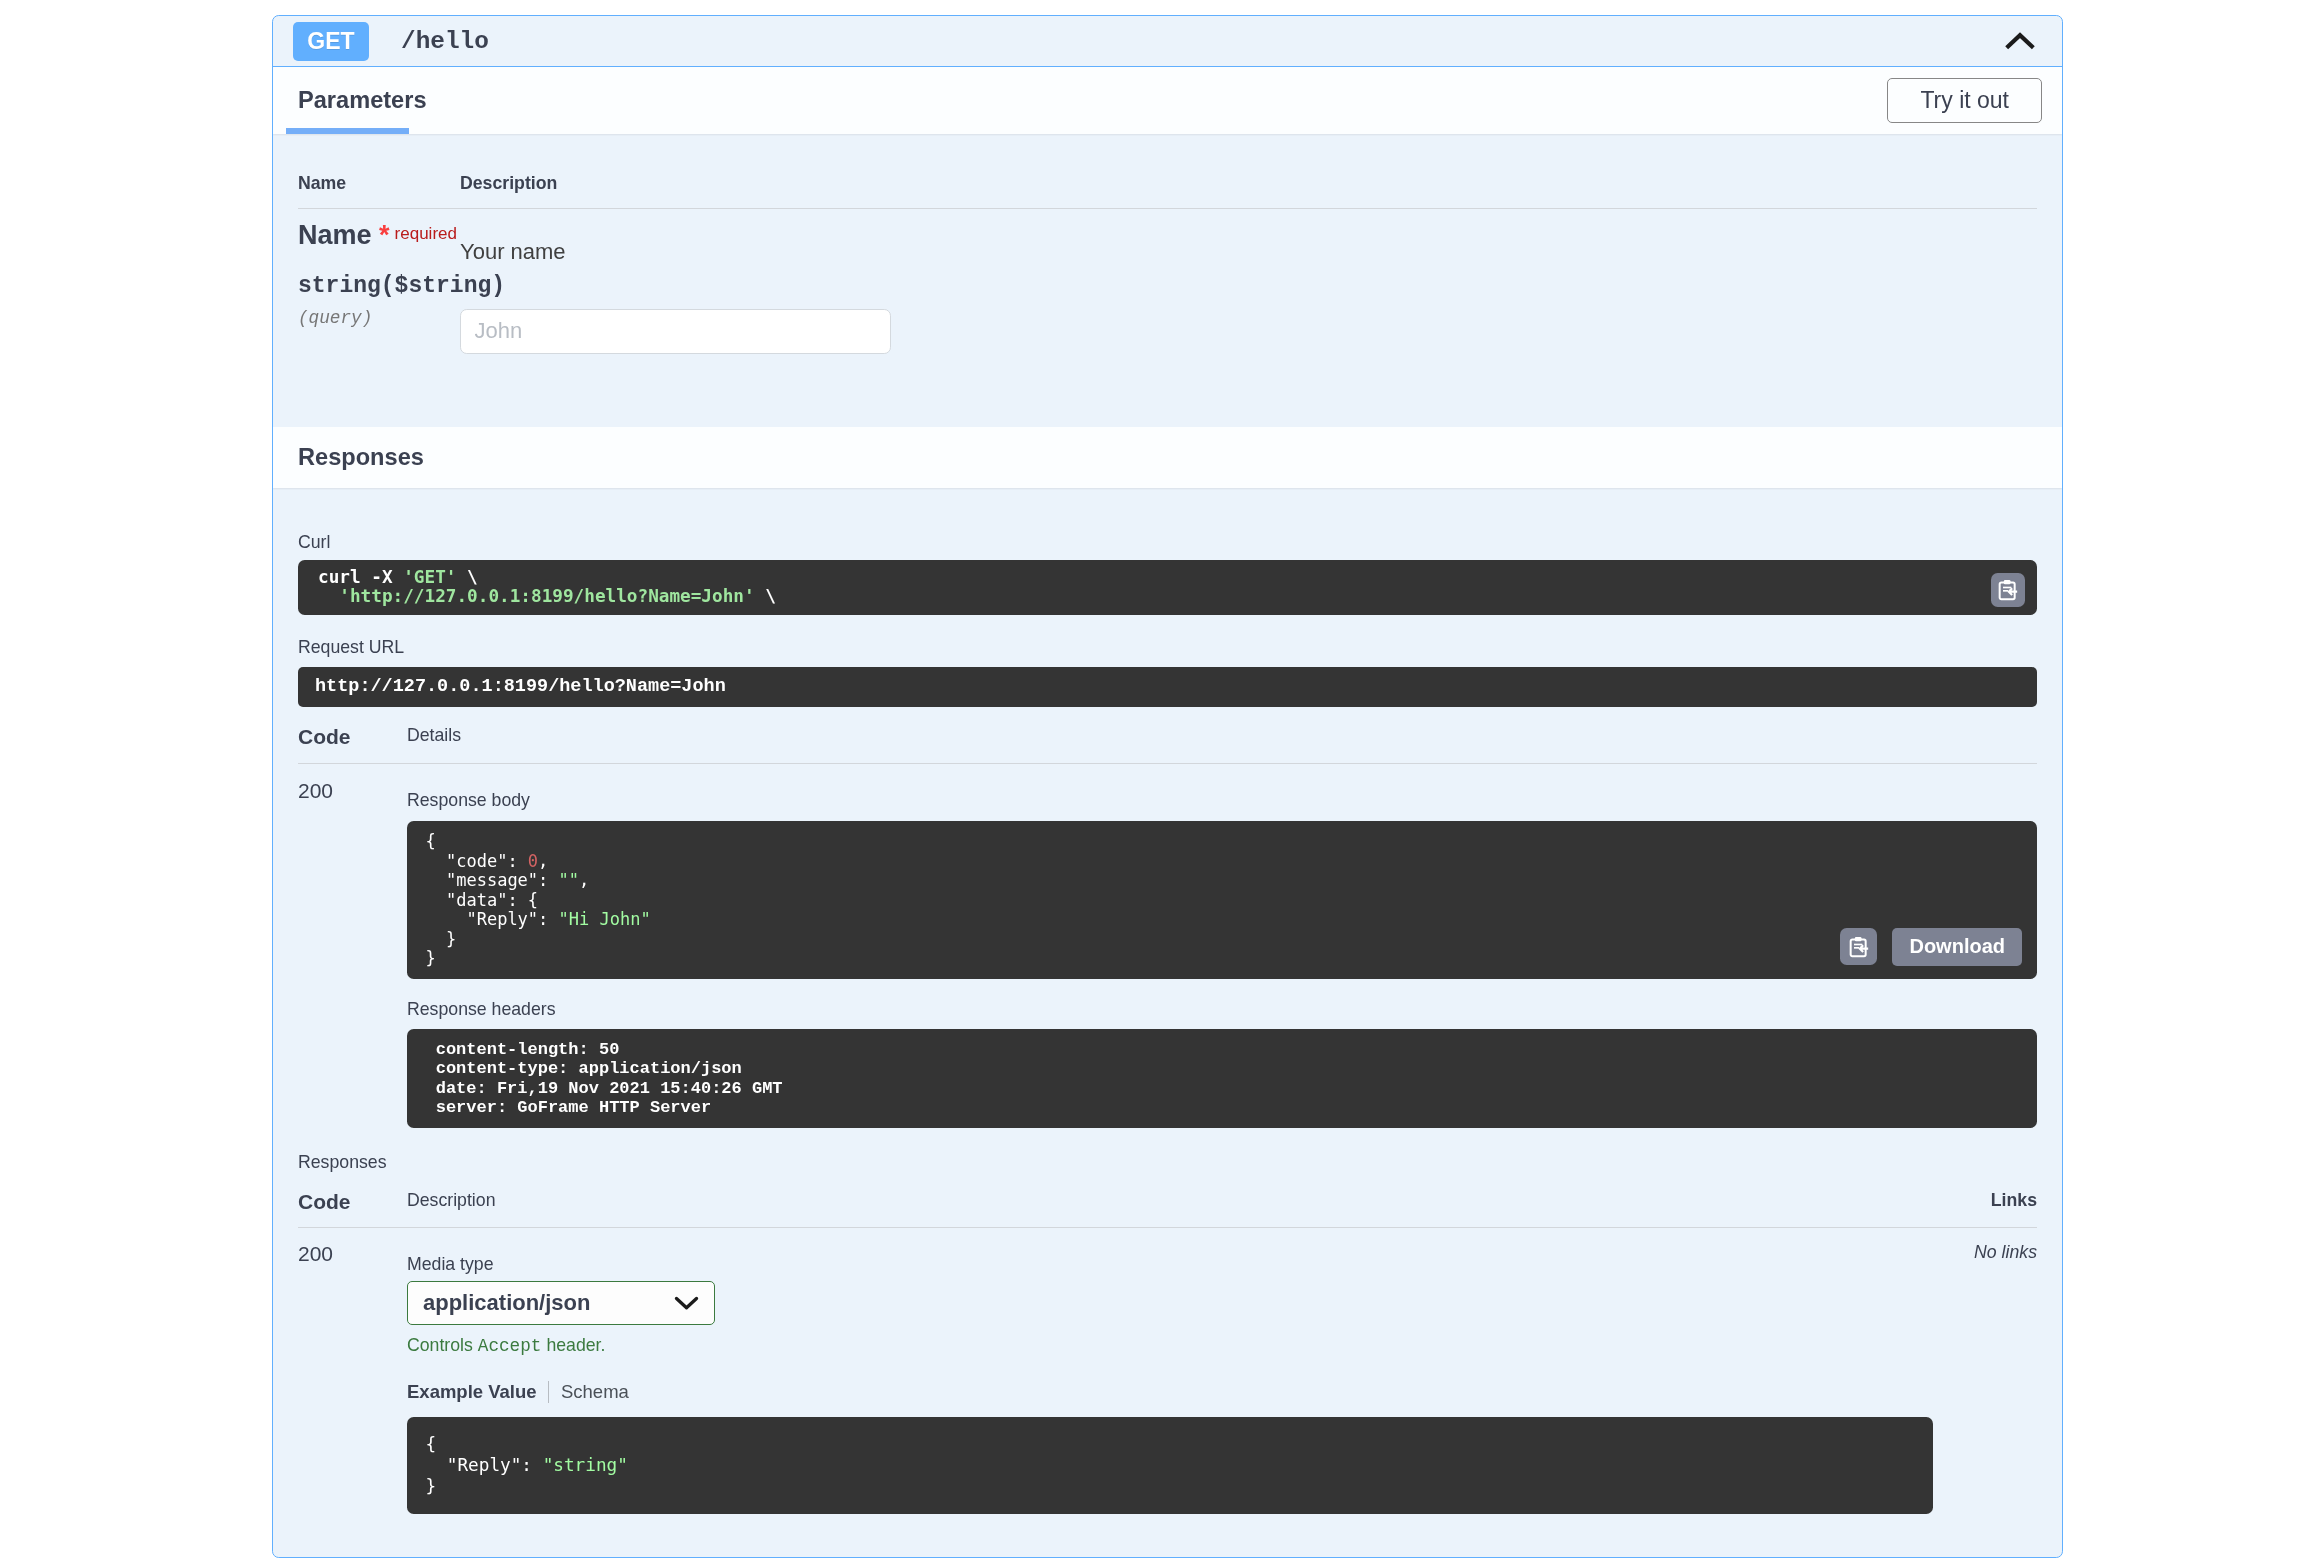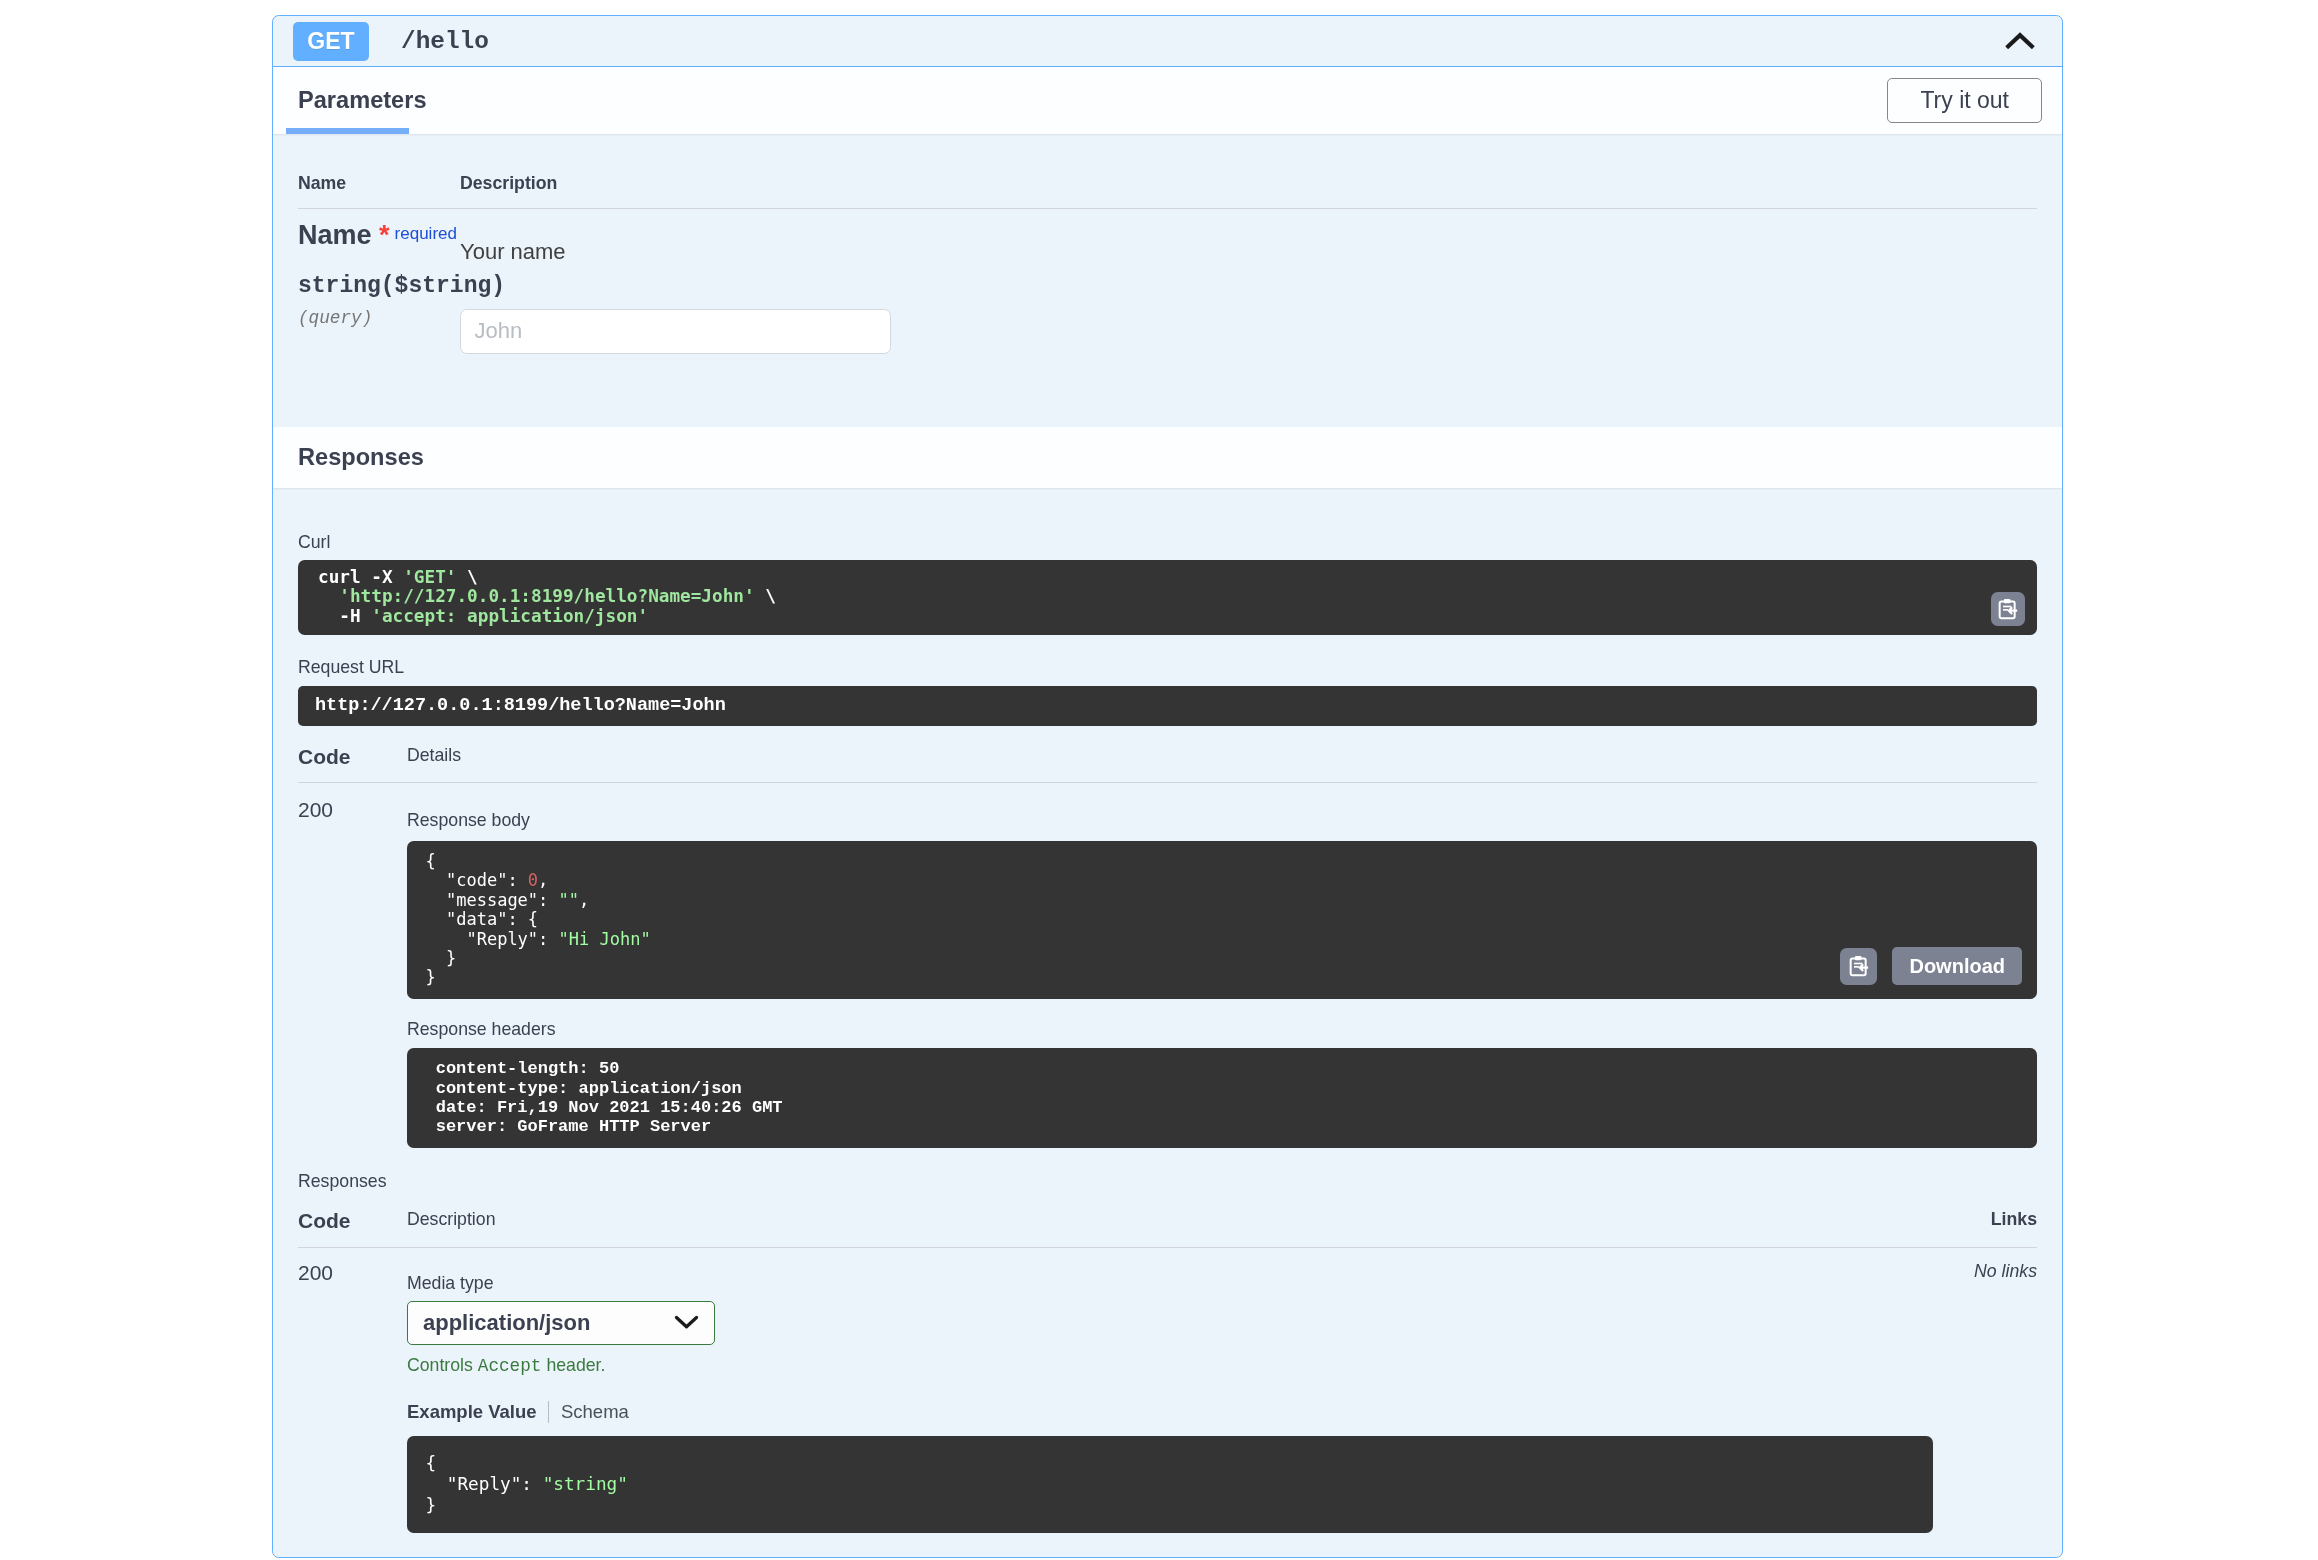--- a/index.html
+++ b/index.html
@@ -35,21 +35,21 @@
   .params-body { height:293px; padding:39px 25px 0 25px; font-size:17.7px; }
   .cols { display:flex; }
   .col-1 { width:162px; flex:none; }
   .col-1-sm { width:109px; flex:none; }
   .col-rest { flex:1; min-width:0; }
   .th { font-size:17.7px; font-weight:bold; color:#3b4151; }
   .divider { border:none; border-top:1.7px solid #d2d6db; margin-top:13.5px; }
   .param-row { margin-top:11.8px; }
   .param-name-line { font-size:27px; font-weight:bold; color:#3b4151; }
   .req-star { color:#f93e3e; }
-  .req-label { color:#1d4ed8; font-size:17px; font-weight:normal; vertical-align:5px; margin-left:5px; }
+  .req-label { color:#b91c1c; font-size:17px; font-weight:normal; vertical-align:5px; margin-left:5px; }
   .param-type { font-family:"Liberation Mono", monospace; font-weight:bold; font-size:23px; margin-top:22px; color:#3b4151; }
   .param-in { font-family:"Liberation Mono", monospace; font-style:italic; font-size:17.7px; margin-top:8.4px; color:#777; }
   .param-desc { font-size:22px; color:#404040; margin-top:18.5px; }
   .param-input {
     display:block; margin-top:44px; width:431px; height:45px; background:#fff;
     border:0.8px solid #d4d9de; border-radius:6.7px; font-size:22px; padding:0 13.5px;
     font-family:"Liberation Sans", sans-serif; color:#3b4151;
   }
   .param-input::placeholder { color:#b8bdc4; }
   
@@ -145,21 +145,20 @@
     <span class="sec-title">Responses</span>
   </div>
 
   <div class="resp-body">
 
     <div class="lbl mt-52">Curl</div>
     <div class="code-block curl-block">
       <div>
           <div class="code-line"><span class="seg-p">curl -X </span><span class="seg-s">'GET'</span><span class="seg-p"> \</span></div>
           <div class="code-line"><span class="seg-p">  </span><span class="seg-s">'http://127.0.0.1:8199/hello?Name=John'</span><span class="seg-p"> \</span></div>
-          <div class="code-line"><span class="seg-p">  -H </span><span class="seg-s">'accept: application/json'</span></div>
         </div>
       <button class="copy-btn curl-copy">
         <svg width="20" height="22" viewBox="0 0 24 26">
           <rect x="2" y="4" width="18" height="20" rx="2" fill="none" stroke="#fff" stroke-width="2.4"></rect>
           <rect x="7" y="1" width="8" height="5" rx="1.5" fill="#fff"></rect>
           <line x1="6" y1="10" x2="16" y2="10" stroke="#fff" stroke-width="2"></line>
           <line x1="6" y1="14" x2="12" y2="14" stroke="#fff" stroke-width="2"></line>
           <path d="M23 15 L14 15 M17 11 L13 15 L17 19" stroke="#fff" stroke-width="2.6" fill="none"></path>
         </svg>
       </button>

